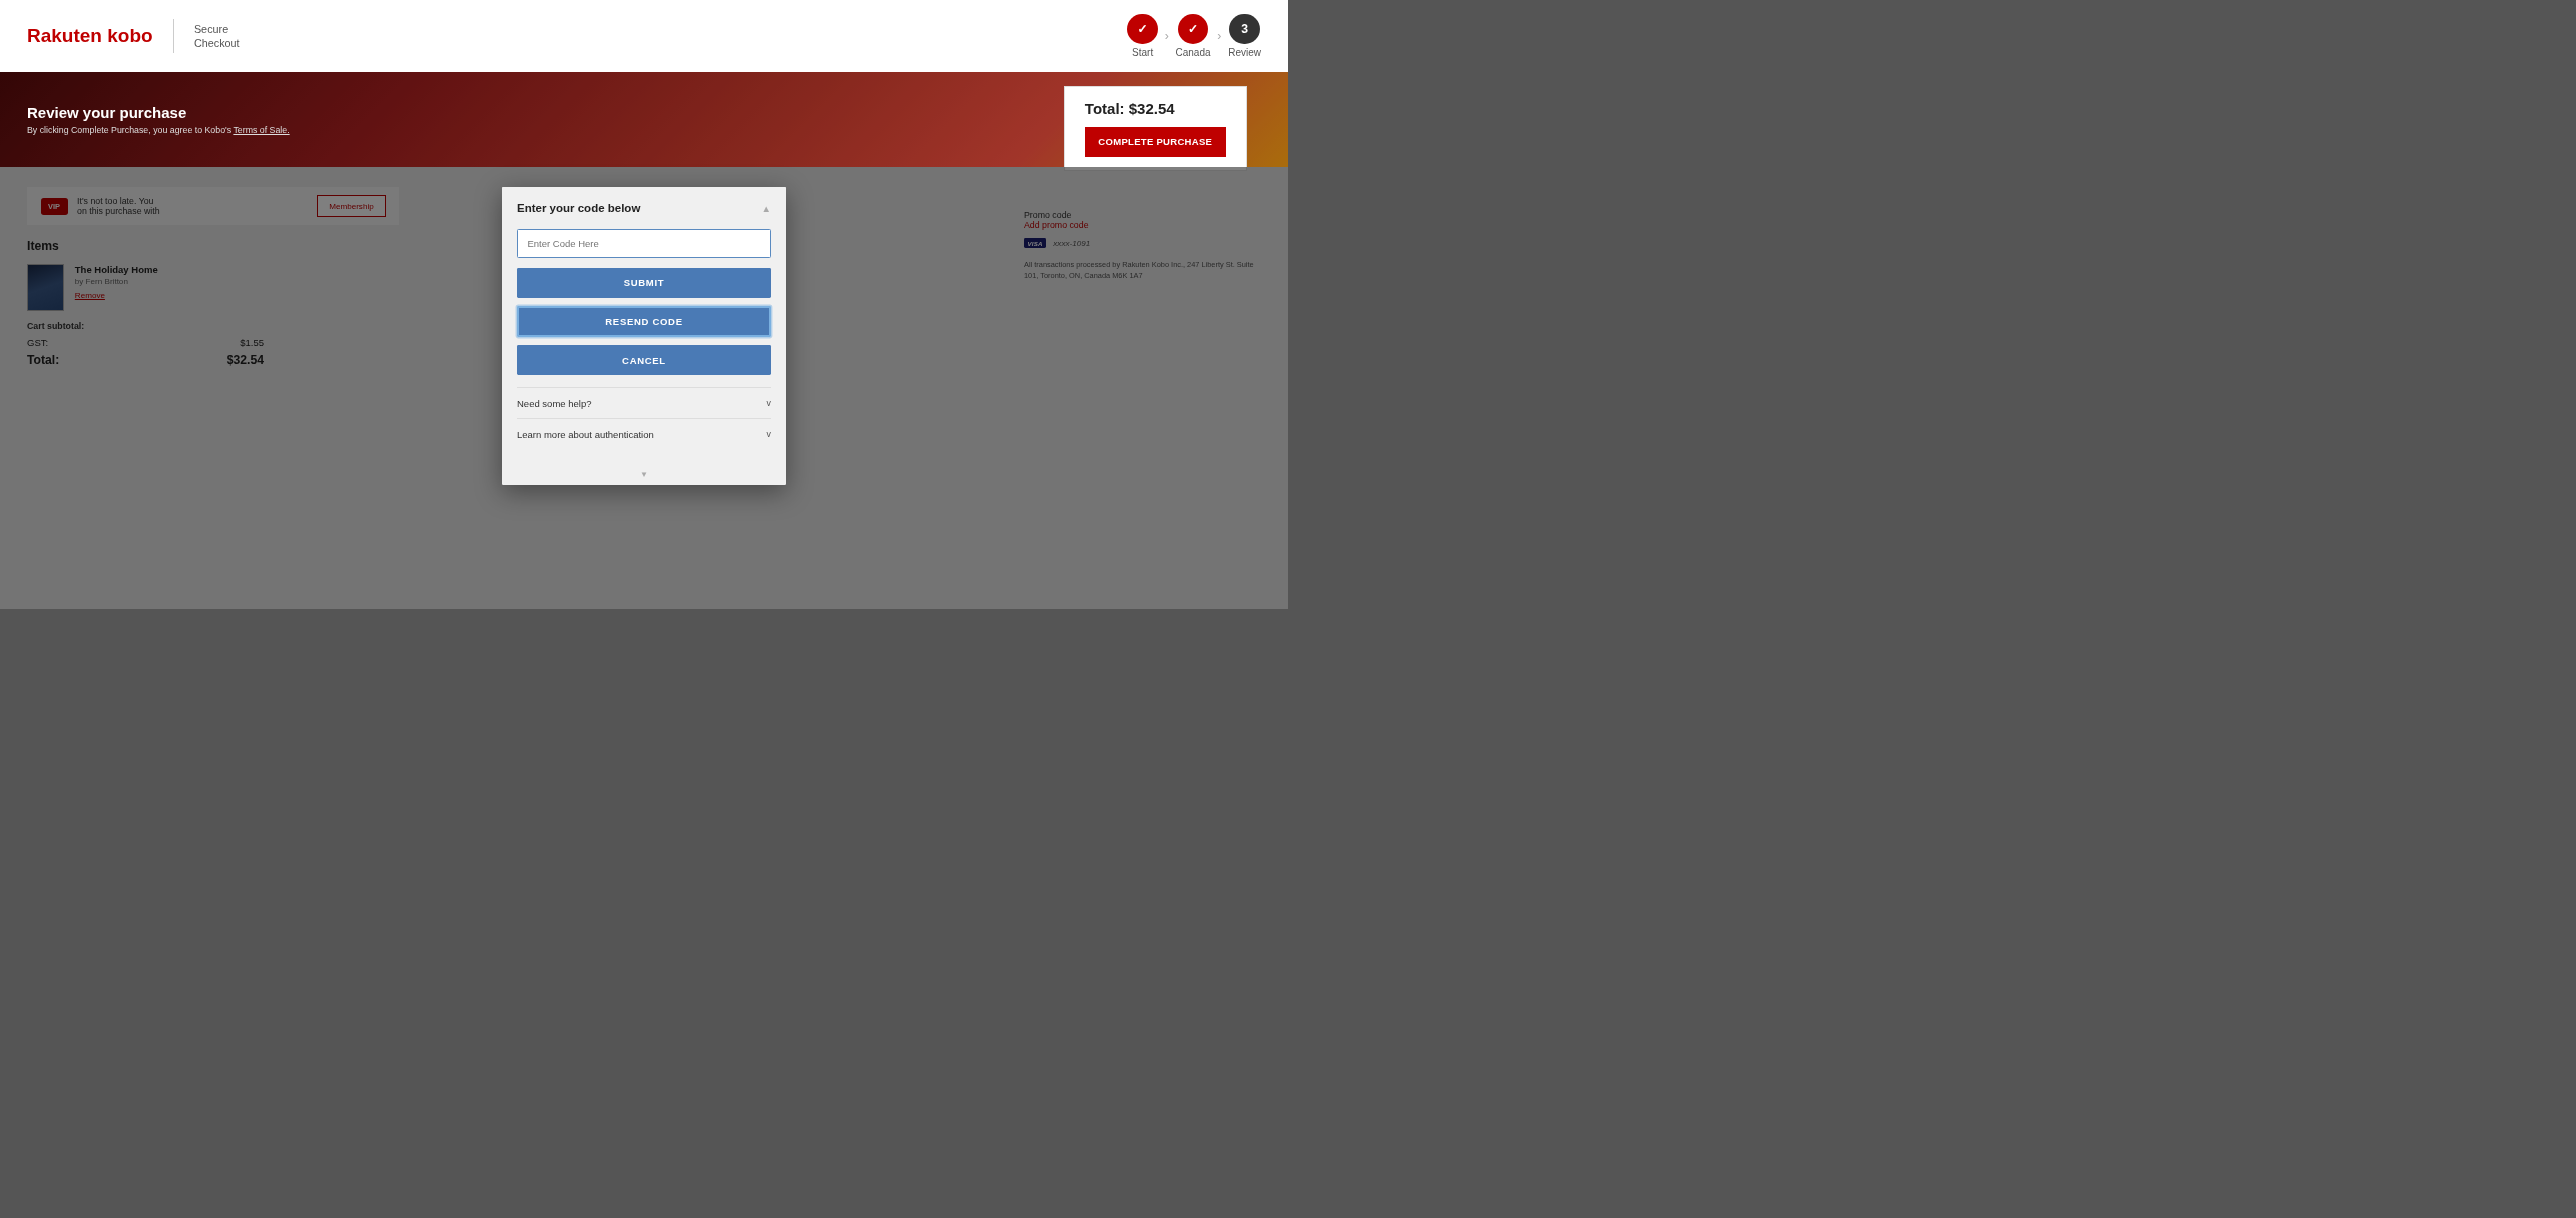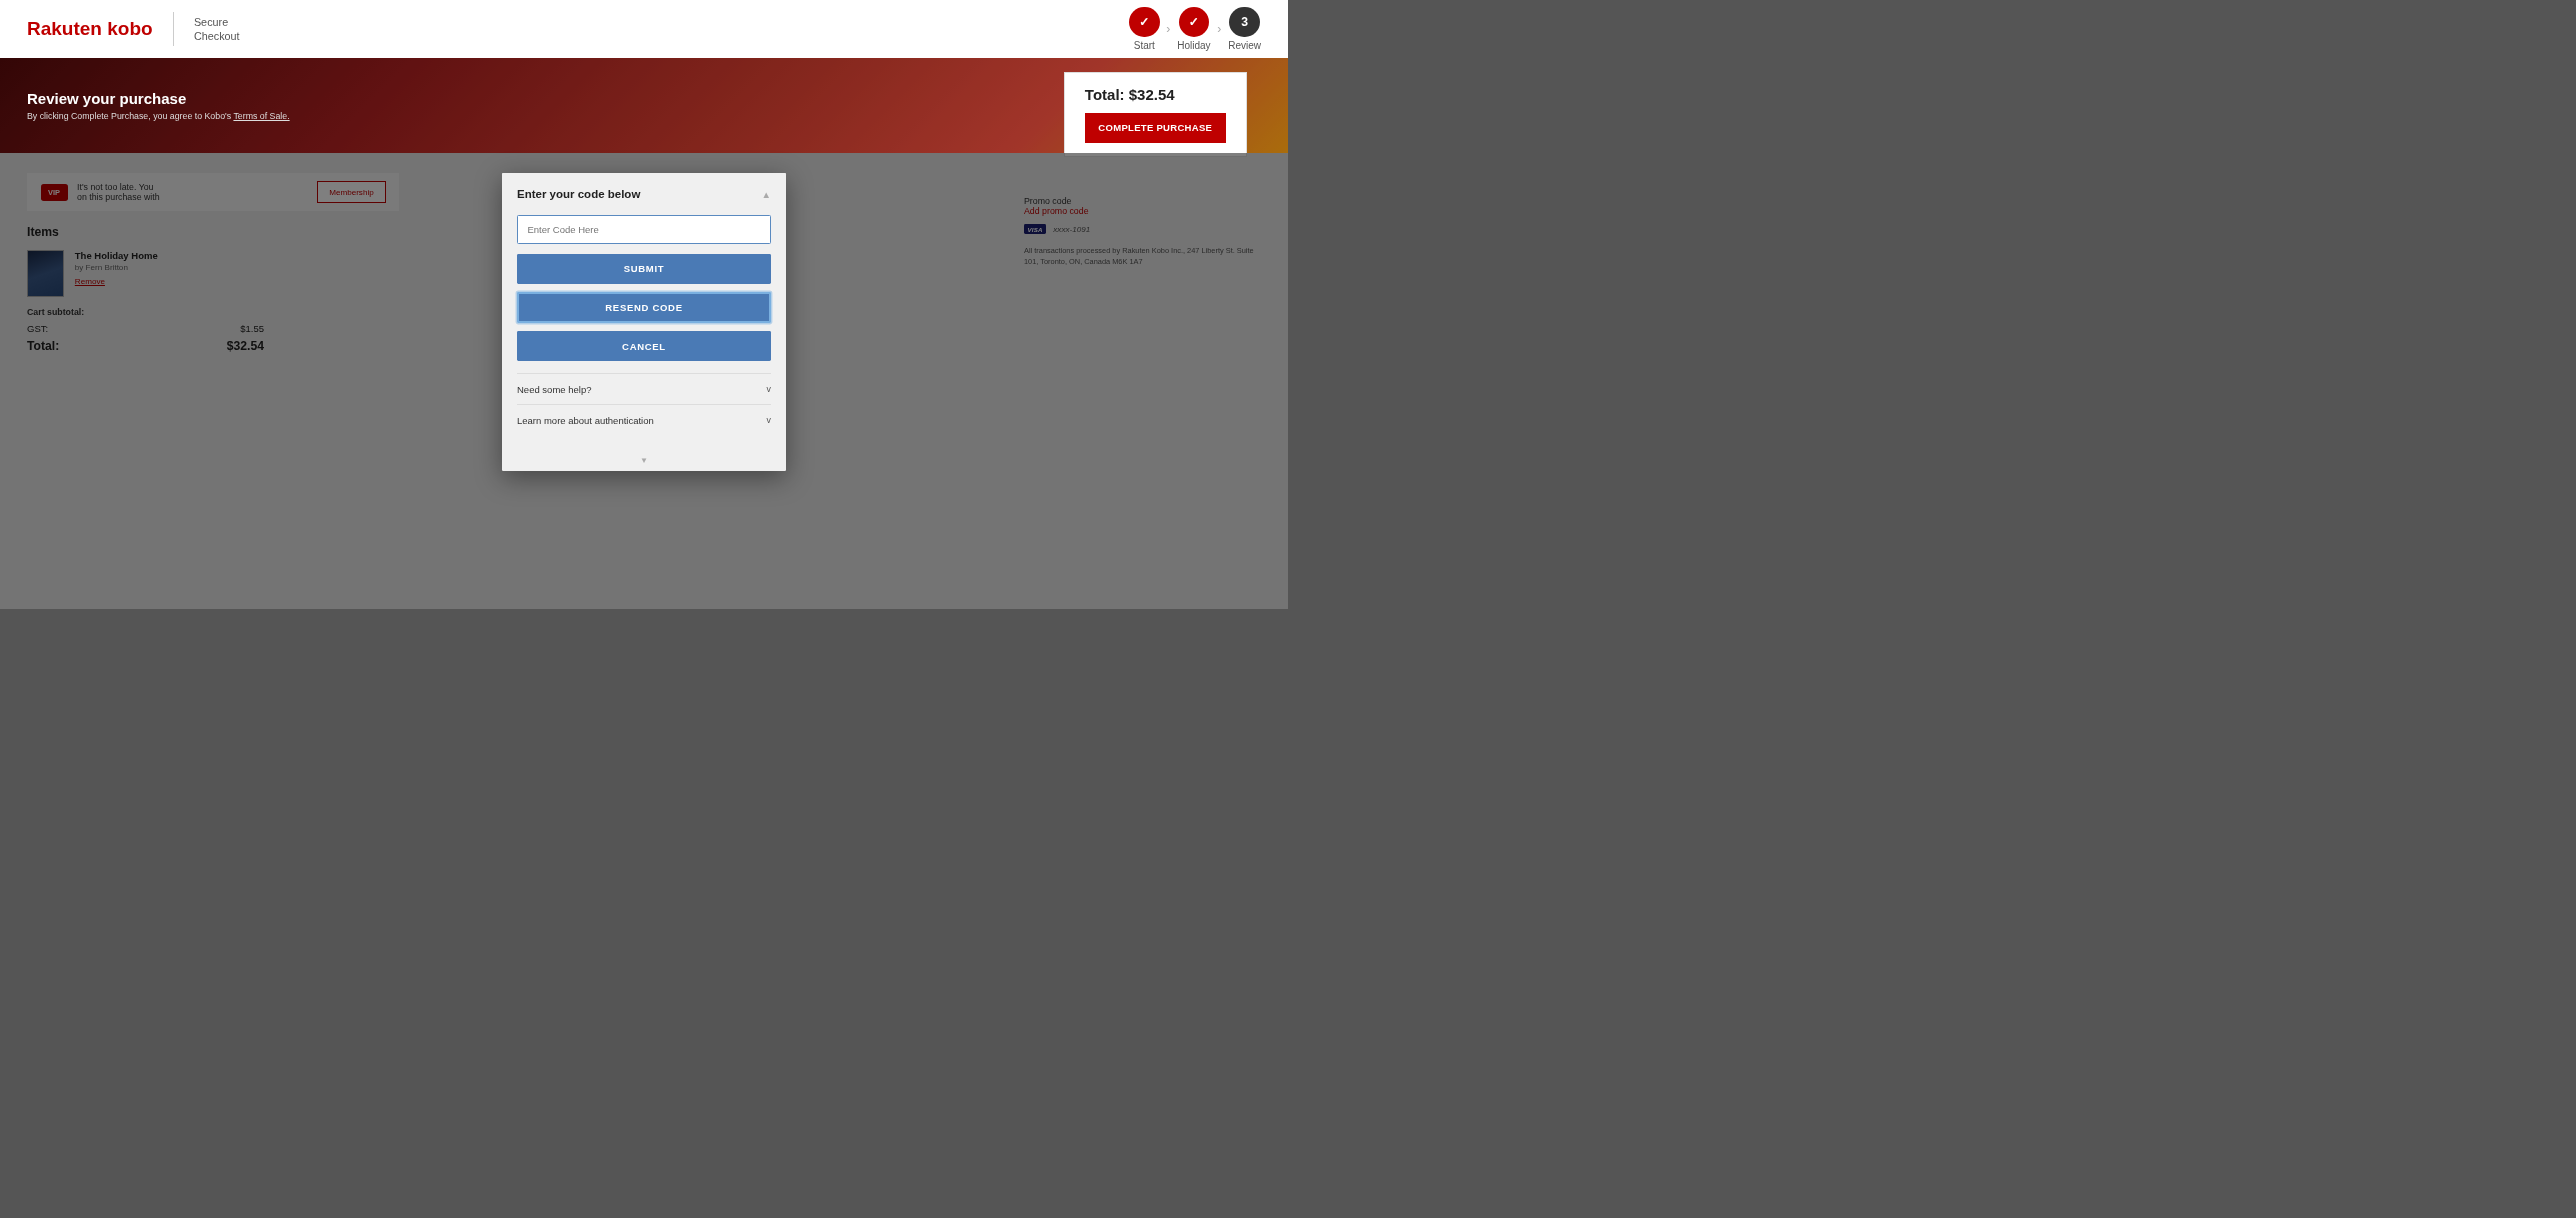--- a/index.html
+++ b/index.html
@@ -8,21 +8,21 @@
       background: #555;
       width: 1288px;
       height: 609px;
       overflow: hidden;
       position: relative;
     }
 
     
     .header {
       background: #fff;
-      height: 58px;
+      height: 72px;
       display: flex;
       align-items: center;
       padding: 0 27px;
       position: relative;
       z-index: 10;
     }
     .header-logo {
       display: flex;
       align-items: center;
     }
@@ -452,21 +452,21 @@
     <div>Checkout</div>
   </div>
   <div class="checkout-steps">
     <div class="step-container">
       <div class="step-circle done">✓</div>
       <div class="step-label">Start</div>
     </div>
     <div class="step-arrow">›</div>
     <div class="step-container">
       <div class="step-circle done">✓</div>
-      <div class="step-label">Holiday</div>
+      <div class="step-label">Canada</div>
     </div>
     <div class="step-arrow">›</div>
     <div class="step-container">
       <div class="step-circle active">3</div>
       <div class="step-label">Review</div>
     </div>
   </div>
 </div>
 
 <div class="page-body">

